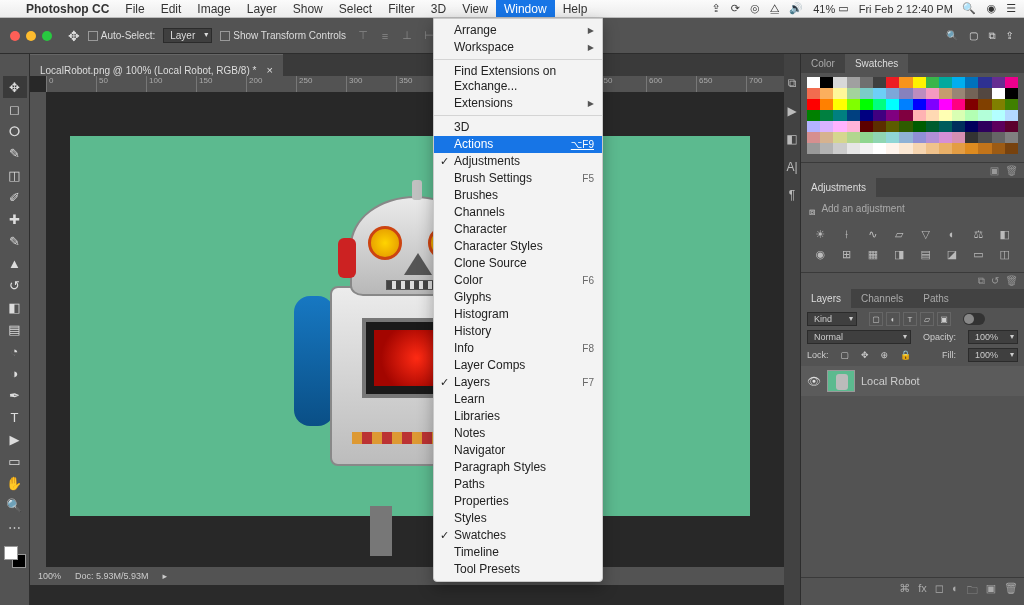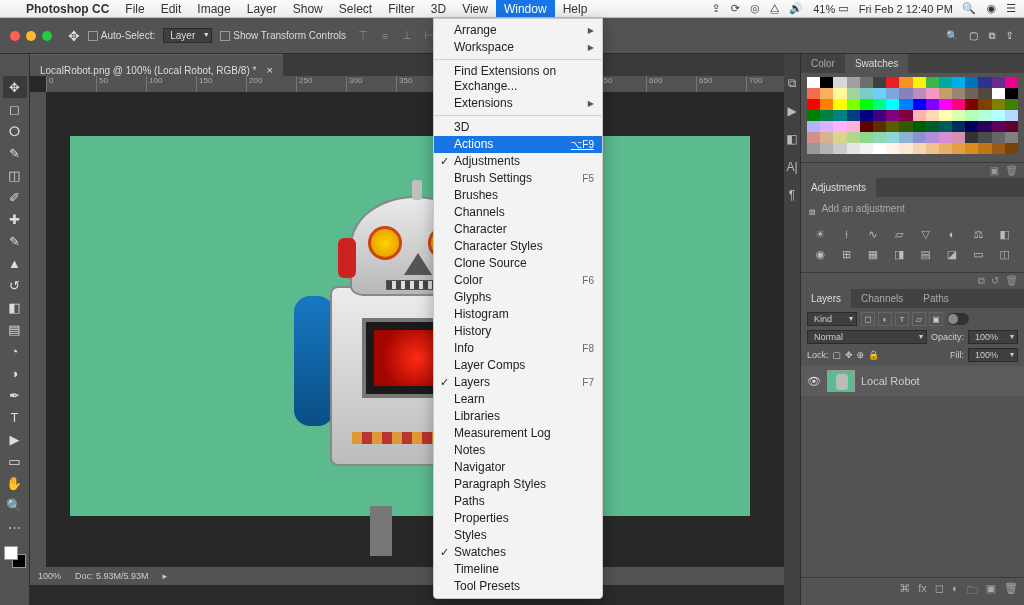--- a/index.html
+++ b/index.html
@@ -89,21 +89,21 @@
   .swatch-grid div { height: 11px; }
   .panel-foot { display: flex; justify-content: flex-end; gap: 6px; padding: 2px 6px; color: #999; font-size: 10px; border-top: 1px solid #3a3a3a; }
 
   .adjustments { padding: 6px 8px 10px; font-size: 10px; }
   .adjustments .title { color: #aaa; margin-bottom: 6px; }
   .adj-icons { display: grid; grid-template-columns: repeat(8, 1fr); gap: 4px; }
   .adj-icons span { height: 16px; display: flex; align-items: center; justify-content: center; color: #bbb; font-size: 11px; background: transparent; }
 
   .layers-panel { flex: 1; display: flex; flex-direction: column; }
   .layers-controls { padding: 4px 6px; display: flex; flex-direction: column; gap: 4px; font-size: 9px; }
-  .layers-controls .row { display: flex; align-items: center; gap: 4px; }
+  .layers-controls .row { display: flex; align-items: center; gap: 12px; }
   .layers-controls .dd { background: #3f3f3f; border: 1px solid #2b2b2b; padding: 1px 16px 1px 6px; position: relative; min-width: 50px; }
   .layers-controls .dd::after { content: "▾"; position: absolute; right: 3px; font-size: 8px; }
   .filter-ic { display: flex; gap: 3px; }
   .filter-ic span { width: 14px; height: 14px; border: 1px solid #666; display: inline-flex; align-items: center; justify-content: center; font-size: 8px; }
   .toggle { width: 22px; height: 12px; background: #333; border-radius: 6px; position: relative; }
   .toggle::after { content: ""; position: absolute; left: 1px; top: 1px; width: 10px; height: 10px; background: #888; border-radius: 50%; }
   .layer-row { display: flex; align-items: center; padding: 4px 6px; gap: 6px; background: #5b5b5b; }
   .layer-row .eye { font-size: 11px; color: #ddd; }
   .layer-row .thumb { width: 28px; height: 22px; background: #5cba8f; border: 1px solid #999; position: relative; }
   .layer-row .thumb::after { content: ""; position: absolute; left: 8px; top: 3px; width: 12px; height: 16px; background: #bbb; border-radius: 3px; }
@@ -542,23 +542,20 @@
       <span>Layers</span>
       <span class="sc">F7</span>
     </div>
     <div class="item">
       <span>Learn</span>
     </div>
     <div class="item">
       <span>Libraries</span>
     </div>
     <div class="item">
-      <span>Measurement Log</span>
-    </div>
-    <div class="item">
       <span>Notes</span>
     </div>
     <div class="item">
       <span>Navigator</span>
     </div>
     <div class="item">
       <span>Paragraph Styles</span>
     </div>
     <div class="item">
       <span>Paths</span>

